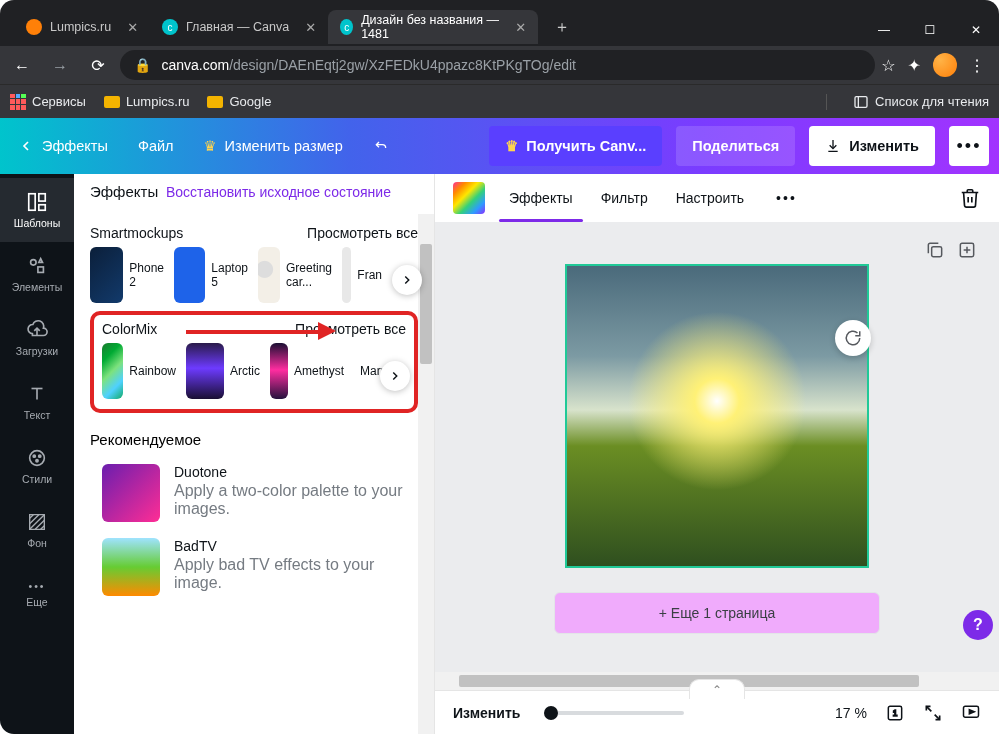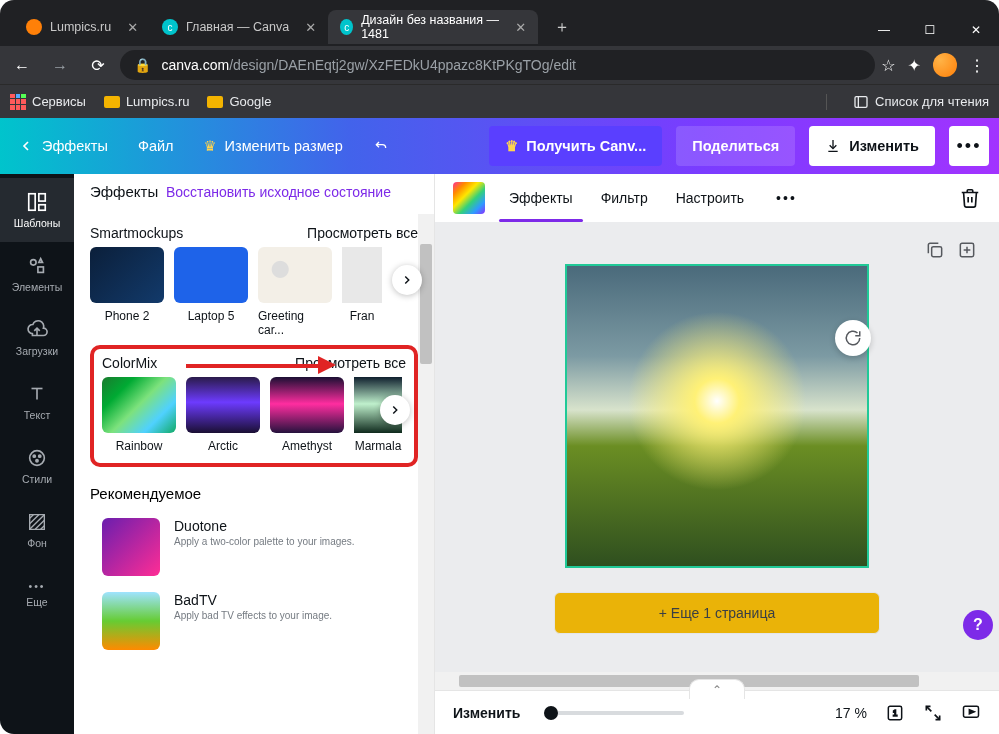--- a/index.html
+++ b/index.html
@@ -55,36 +55,36 @@
 
 .panel { width: 360px; background:#fff; display:flex; flex-direction:column; position:relative; }
 .panel-head { display:flex; align-items:center; padding: 10px 16px 6px 16px; gap: 12px; }
 .panel-title { font-size: 15px; color:#0e1318; line-height:1.1; width:64px; }
 .restore { color:#7d2ae8; font-size: 14px; }
 .panel-body { overflow-y: auto; padding: 4px 16px 12px 16px; position:relative; }
 .section { margin-top: 8px; }
 .section-head { display:flex; justify-content:space-between; align-items:center; font-size: 14px; color:#0e1318; padding: 6px 0; font-weight:500; }
 .section-head .all { font-weight:400; color:#0e1318; }
 .row { display:flex; gap: 10px; position:relative; }
-.thumb { width: 74px; display:flex; flex-direction:column; align-items:center; gap:6px; font-size:12px; color:#0e1318; }
+.thumb { width: 74px; display:flex; align-items:center; gap:6px; font-size:12px; color:#0e1318; }
 .thumb .img { width:74px; height:56px; border-radius:6px; }
 .row .more-arrow { position:absolute; right:-4px; top:18px; width:30px; height:30px; border-radius:50%; background:#fff; box-shadow: 0 1px 6px rgba(0,0,0,0.25); display:flex; align-items:center; justify-content:center; z-index:3; }
 
 
 .callout { border:4px solid #e02424; border-radius: 10px; padding: 6px 8px 10px 8px; margin-top: 8px; position:relative; }
 .callout .arrow { position:absolute; top:8px; left:92px; width:150px; height:16px; }
 .callout .arrow::before { content:""; position:absolute; left:0; top:7px; right:18px; height:4px; background:#e02424; }
 .callout .arrow::after { content:""; position:absolute; right:0; top:-1px; width:0; height:0; border-left:18px solid #e02424; border-top:9px solid transparent; border-bottom:9px solid transparent; }
 
 .rec { margin-top: 14px; }
 .rec-title { font-size:15px; font-weight:500; padding: 4px 0 8px 0; }
 .rec-item { display:flex; gap:14px; padding: 8px 12px; }
 .rec-item .sq { width:58px; height:58px; border-radius:6px; flex-shrink:0; }
 .rec-item .txt h4 { font-size:14px; font-weight:500; color:#0e1318; }
-.rec-item .txt p { font-size:10px; color:#757b82; margin-top:2px; }
+.rec-item .txt p { font-size:16px; color:#757b82; margin-top:2px; }
 
 
 .panel-scroll { position:absolute; right:0; top:40px; bottom:0; width:16px; background:#f1f1f1; }
 .panel-scroll .th { position:absolute; left:2px; width:12px; top:30px; height:120px; background:#c1c1c1; border-radius:2px; }
 
 
 .canvas-wrap { flex:1; background:#fff; display:flex; flex-direction:column; border-left:1px solid #e5e5e5; }
 .ctx-bar { height:48px; display:flex; align-items:center; padding: 0 18px; gap: 20px; border-bottom: 1px solid transparent; }
 .ctx-bar .rainbow { width:32px; height:32px; border-radius:4px; background: linear-gradient(135deg,#ff2d95,#ff8a00,#ffe600,#33d17a,#2e9bff,#8b2eff); }
 .ctx-bar .lbl { font-size:14px; color:#0e1318; padding: 8px 4px; }
@@ -94,21 +94,21 @@
 .ctx-bar .trash { margin-left:auto; }
 
 .canvas-scroll { flex:1; background:#ebecee; position:relative; overflow:hidden; }
 .page-tools { position:absolute; top:18px; right:22px; display:flex; gap:12px; color:#56595e; z-index:2; }
 .page { position:absolute; top:42px; left:50%; transform:translateX(-50%); width:304px; height:304px; background:#fff; border:2px solid #20c997; }
 .page .sun { width:100%; height:100%; background:
   radial-gradient(circle at 50% 45%, #fff 0%, #fff176 10%, rgba(255,241,118,0) 40%),
   linear-gradient(#4a6a7b 0%, #7c9aa3 30%, #d8e3cc 48%, #6b8e23 60%, #2f4f1f 100%); position:relative; }
 .rotate { position:absolute; top:54px; right:-4px; width:36px; height:36px; border-radius:50%; background:#fff; box-shadow:0 2px 6px rgba(0,0,0,0.2); display:flex; align-items:center; justify-content:center; }
 
-.add-page { position:absolute; top:370px; left:50%; transform:translateX(-50%); background:#eab308; border:1px solid #e3e5e8; border-radius:6px; height:42px; width:326px; display:flex; align-items:center; justify-content:center; font-size:14px; color:#3a3f44; }
+.add-page { position:absolute; top:370px; left:50%; transform:translateX(-50%); background:#f0abfc; border:1px solid #e3e5e8; border-radius:6px; height:42px; width:326px; display:flex; align-items:center; justify-content:center; font-size:14px; color:#3a3f44; }
 
 .canvas-hscroll { position:absolute; left:0; right:0; bottom:0; height:18px; background:#f1f1f1; }
 .canvas-hscroll .th { position:absolute; top:3px; height:12px; left:24px; right:80px; background:#c1c1c1; border-radius:2px; }
 
 .bottom-bar { height:44px; background:#fff; display:flex; align-items:center; padding: 0 18px; gap: 16px; border-top:1px solid #e5e5e5; }
 .bottom-bar .notes { font-size:14px; font-weight:600; color:#0e1318; }
 .slider { flex:1; max-width:140px; height:4px; background:#d8dbde; border-radius:2px; position:relative; margin-left:8px; }
 .slider .knob { position:absolute; left:0; top:-5px; width:14px; height:14px; border-radius:50%; background:#0e1318; }
 .bb-right { margin-left:auto; display:flex; align-items:center; gap:18px; font-size:14px; color:#0e1318; }
 .help { position:absolute; right:6px; bottom:50px; width:30px; height:30px; border-radius:50%; background:#7d2ae8; color:#fff; display:flex; align-items:center; justify-content:center; font-size:16px; font-weight:700; }

